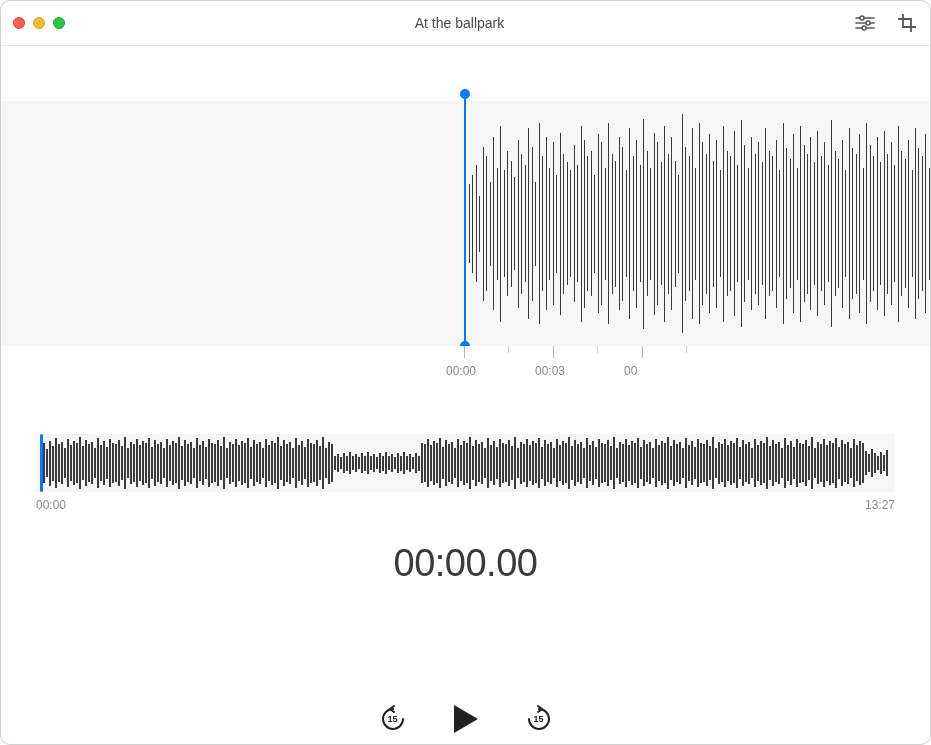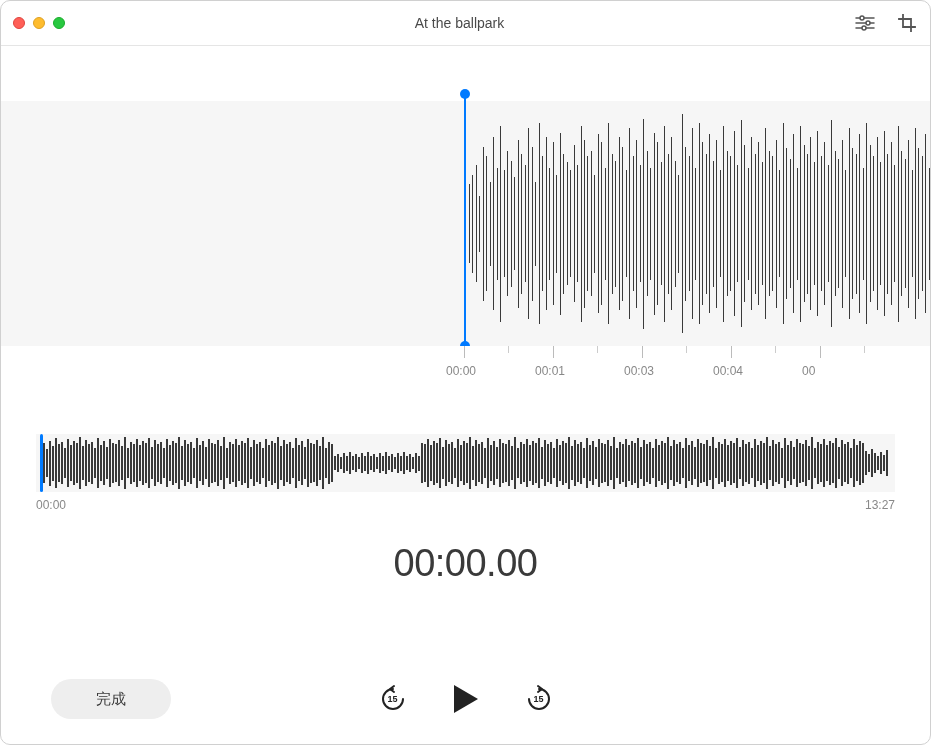--- a/index.html
+++ b/index.html
@@ -233,29 +233,21 @@
   </div>
 
   <div class="time-ruler">
     <div class="time-ticks" id="time-ticks">
         <div class="time-tick">
           <div class="time-tick-mid"></div>
           <div class="time-label">00:00</div>
         </div>
         <div class="time-tick">
           <div class="time-tick-mid"></div>
-          <div class="time-label">00:01</div>
-        </div>
-        <div class="time-tick">
-          <div class="time-tick-mid"></div>
           <div class="time-label">00:03</div>
-        </div>
-        <div class="time-tick">
-          <div class="time-tick-mid"></div>
-          <div class="time-label">00:04</div>
         </div>
         <div class="time-tick">
           <div class="time-tick-mid"></div>
           <div class="time-label">00</div>
         </div>
       </div>
   </div>
 
   <div class="overview">
     <div class="overview-track">
@@ -575,18 +567,15 @@
         <svg width="30" height="30" viewBox="0 0 30 30">
             <g fill="none" stroke="#222" stroke-width="2">
               <path d="M15 5 A10 10 0 1 1 5 15" stroke-linecap="round"></path>
               <path d="M14 2 L18 5 L14 8" stroke-linejoin="round" stroke-linecap="round"></path>
             </g>
           </svg>
         <span class="skip-num" style="top:13px">15</span>
       </div>
     </div>
 
-    <div class="done-btn">
-      <span>完成</span>
-    </div>
   </div>
 
 </div>
 
 </body></html>

